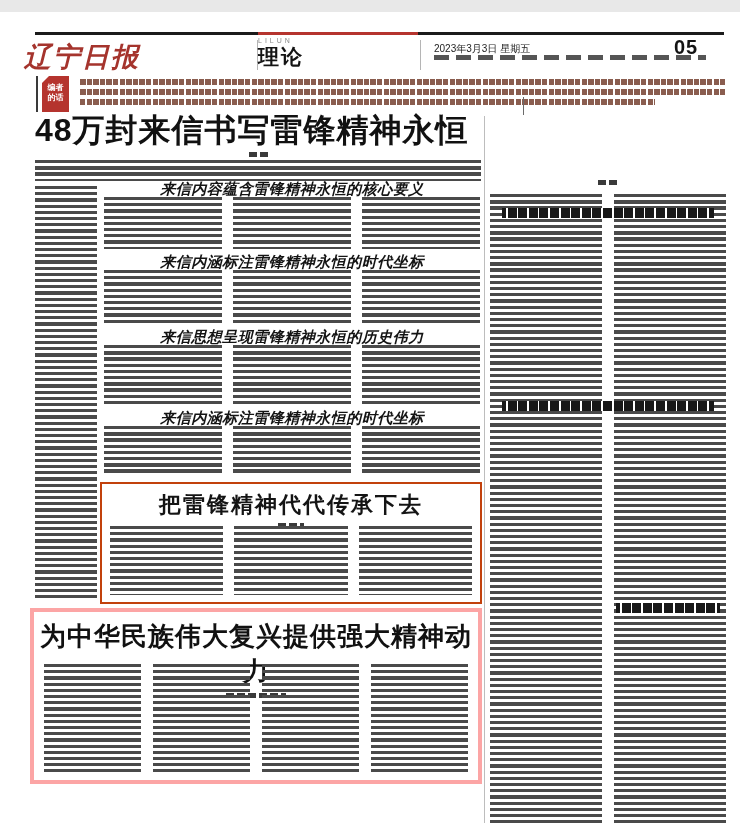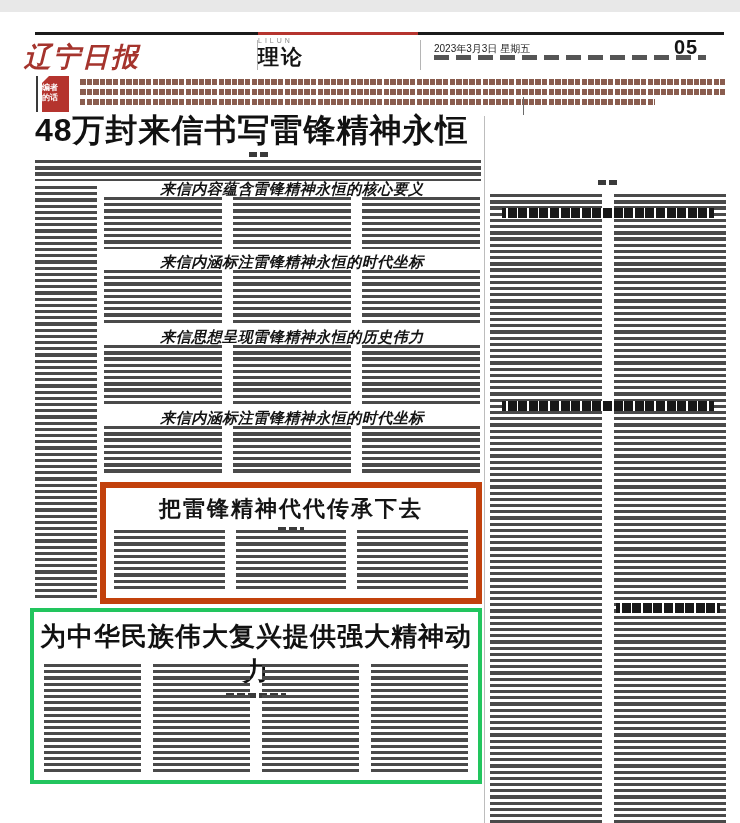--- a/index.html
+++ b/index.html
@@ -23,39 +23,39 @@
   .hdr-div{top:28px;width:1px;height:30px;background:#b5b5b5;}
   .section-wrap{left:258px;top:25px;width:162px;text-align:left;}
   .section-latin{font-size:7px;letter-spacing:3px;color:#8a8a8a;line-height:8px;}
   .section-cn{font-size:21px;font-weight:900;color:#141414;line-height:24px;letter-spacing:2px;}
   .date-line{left:434px;top:30px;font-size:10px;color:#222;}
   .page-num{left:674px;top:24px;font-size:20px;font-weight:bold;color:#141414;letter-spacing:1px;}
 
   
   .note-vbar{left:36px;top:64px;width:2px;height:36px;background:#3a3a3a;}
   .note-icon{left:42px;top:64px;width:27px;height:36px;background:#b5342e;color:#fff;
-             font-size:8px;font-weight:bold;text-align:left;line-height:10px;padding-top:7px;box-sizing:border-box;}
+             font-size:8px;font-weight:bold;text-align:center;line-height:10px;padding-top:7px;box-sizing:border-box;}
   .note-fold{left:42px;top:64px;width:0;height:0;border-left:7px solid #fff;border-bottom:7px solid rgba(0,0,0,0);z-index:2;}
   .note-endbar{left:523px;top:85px;width:1px;height:18px;background:#6b6b6b;}
 
   
   .main-headline{left:35px;top:97px;width:452px;text-align:left;font-size:32px;
                  font-weight:900;color:#111;letter-spacing:1px;}
   .sec-head{left:104px;width:376px;text-align:center;font-size:15px;font-weight:bold;color:#141414;letter-spacing:0.5px;font-style:italic;}
   .cols{display:flex;gap:11px;}
   .cols > div{flex:1;}
 
   
-  .box-art{left:100px;top:470px;width:382px;height:122px;border:6px solid #c2410c;box-sizing:border-box;}
+  .box-art{left:100px;top:470px;width:382px;height:122px;border:2px solid #c2410c;box-sizing:border-box;}
   .box-head{margin-top:6px;text-align:center;font-size:22px;font-weight:bold;color:#141414;letter-spacing:2px;}
   .box-byline{width:26px;margin:3px auto 0 auto;}
   .box-cols{position:absolute;left:8px;right:8px;top:42px;bottom:7px;}
 
   
-  .bottom-box{left:30px;top:596px;width:452px;height:176px;border:4px solid #22c55e;box-sizing:border-box;background:#fff;}
+  .bottom-box{left:30px;top:596px;width:452px;height:176px;border:4px solid #fca5a5;box-sizing:border-box;background:#fff;}
   .bottom-head{margin-top:7px;text-align:center;font-size:26px;font-weight:900;color:#111;letter-spacing:1px;}
   .bottom-byline{width:60px;margin:4px auto 0 auto;}
   .bottom-cols{position:absolute;left:10px;right:10px;top:52px;bottom:8px;}
 
   
   .col-divider{left:484px;top:104px;width:1px;height:714px;background:#bdbdbd;}
   .right-headline{left:490px;top:106px;width:236px;text-align:center;font-size:23px;
                   font-weight:900;color:#111;line-height:28px;}
   .right-byline{left:490px;top:168px;width:236px;}
   .right-byline > div{width:20px;margin:0 auto;}

